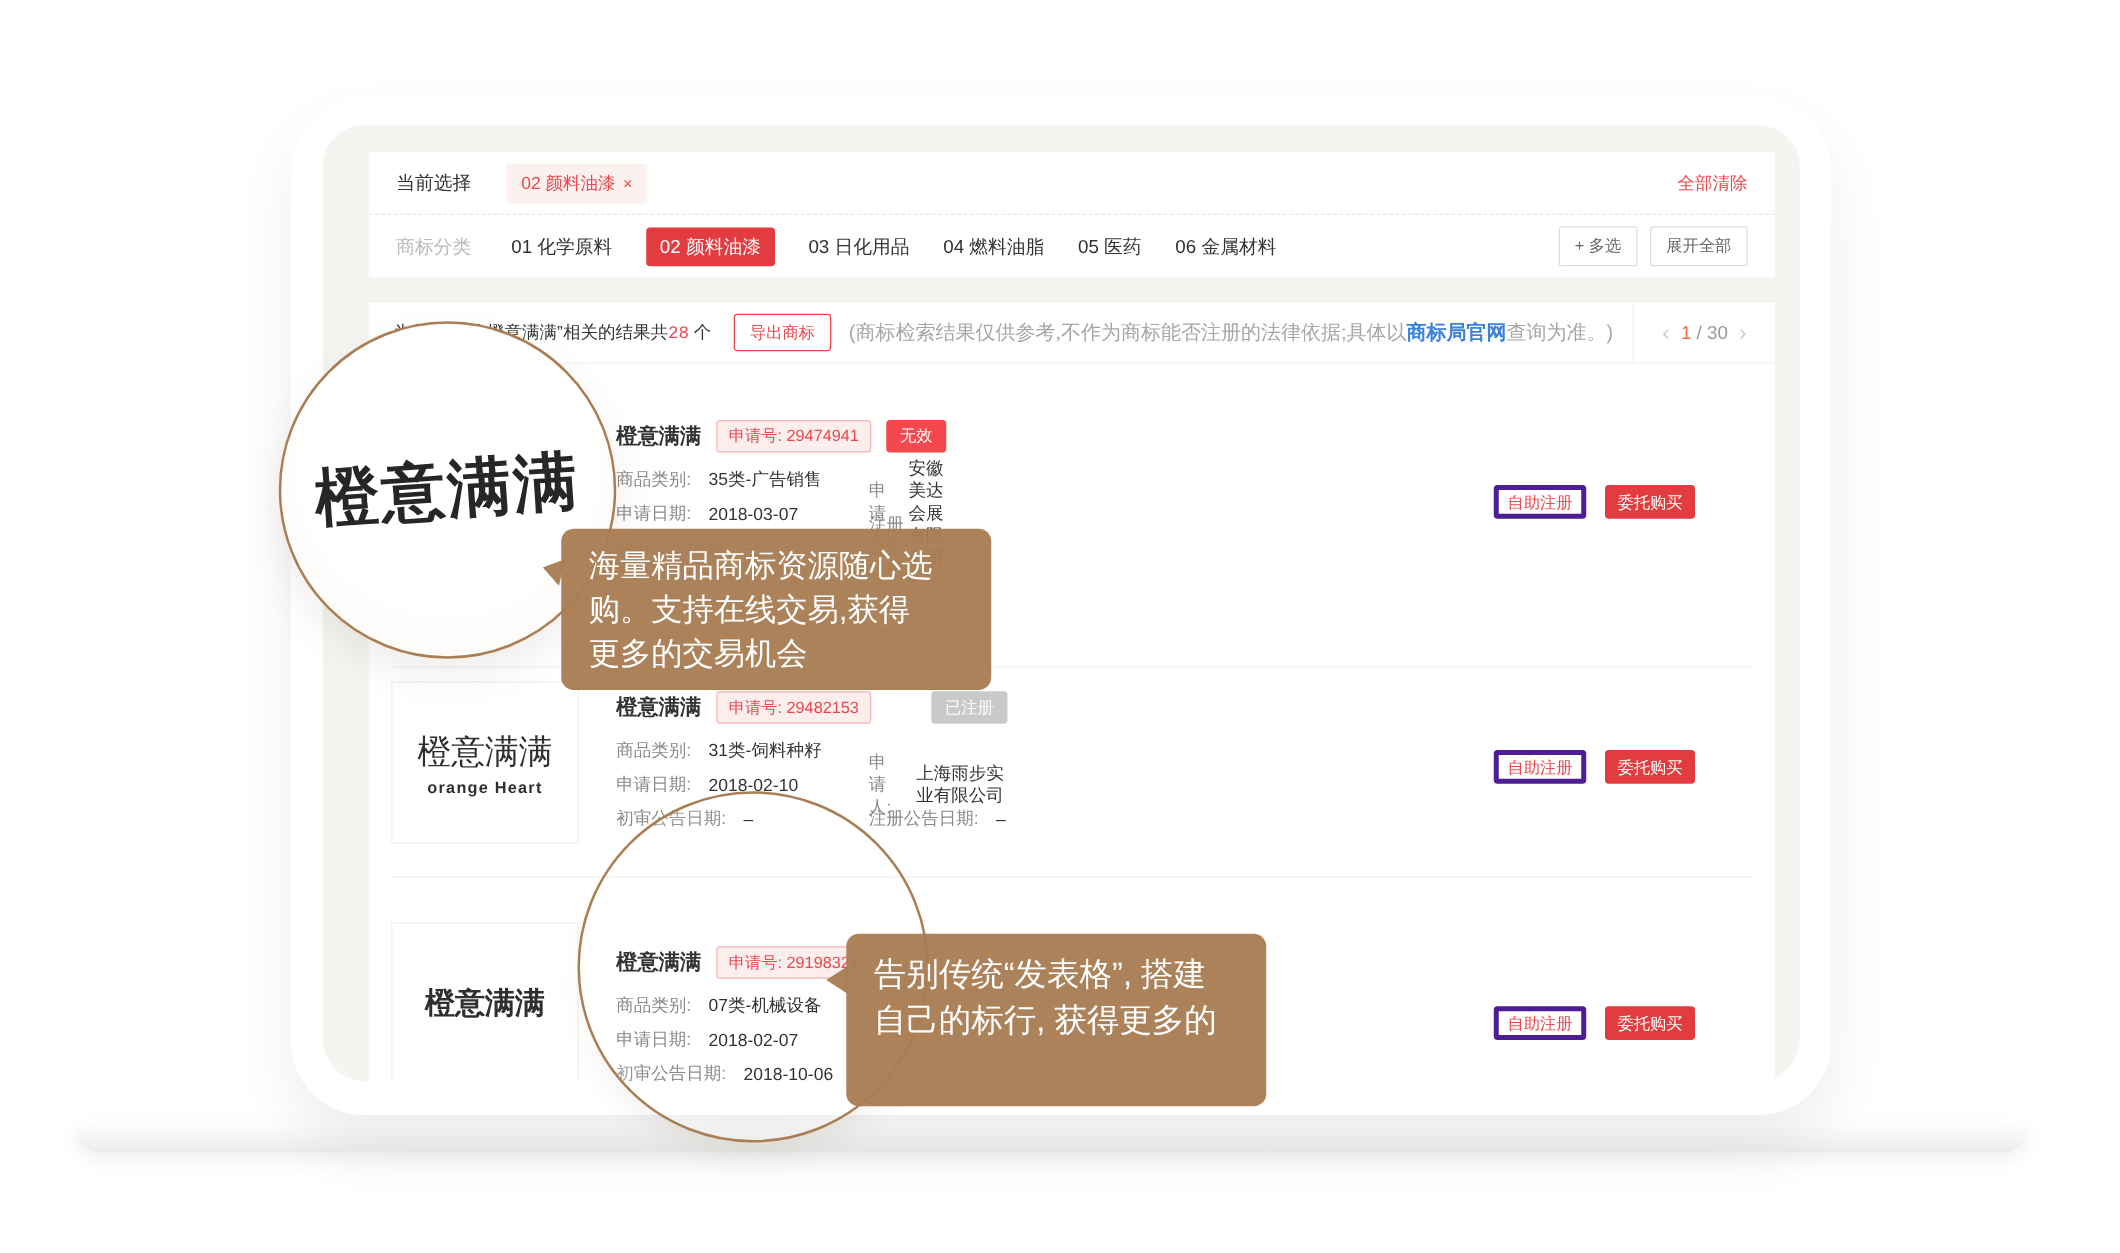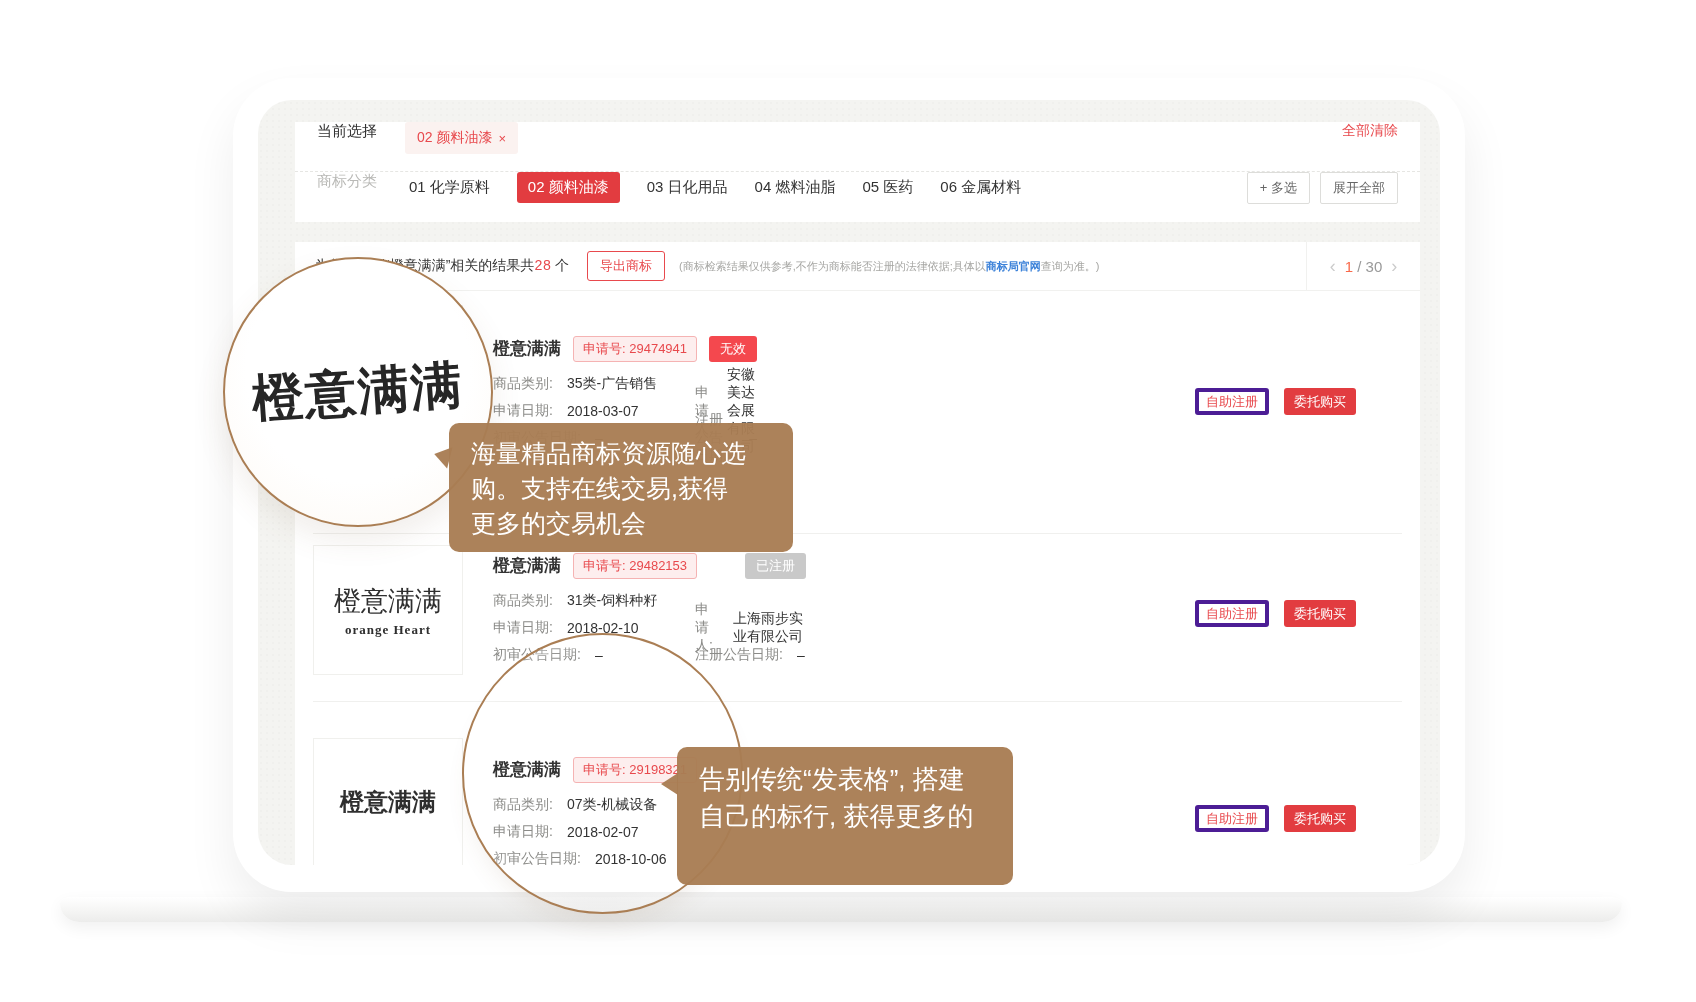--- a/index.html
+++ b/index.html
@@ -14,42 +14,42 @@
     border-radius:14px 16px 26px 26px / 9px 9px 25px 25px;
     box-shadow:0 6px 16px rgba(0,0,0,.06);}
   .page-bg{position:absolute;left:258px;top:100px;width:1182px;height:765px;
     background-color:#f4f4f1;
     background-image:radial-gradient(rgba(0,0,0,.016) 1px,transparent 1px);
     background-size:6px 6px;border-radius:34px;overflow:hidden;}
 
   
   .panel{position:absolute;background:#fff;}
   .top-panel{left:37px;top:22px;width:1125px;height:100px;}
-  .top-row{height:50px;display:flex;align-items:flex-start;padding:0 22px;box-sizing:border-box;}
+  .top-row{height:50px;display:flex;align-items:center;padding:0 22px;box-sizing:border-box;}
   .top-row.first{border-bottom:1px dashed #e6e6e3;}
   .cur-label{font-size:15px;color:#333;}
   .sel-chip{margin-left:28px;background:#fbf2f0;color:#e8494d;font-size:14px;
     padding:7px 12px;border-radius:3px;display:flex;align-items:center;gap:6px;cursor:pointer;}
   .sel-chip .x{font-size:13px;}
   .clear-all{margin-left:auto;color:#e8494d;font-size:14px;cursor:pointer;}
   .cat-label{font-size:15px;color:#b9b9b6;}
   .cat-items{display:flex;align-items:center;margin-left:32px;gap:27px;font-size:15px;}
   .cat-item{cursor:pointer;white-space:nowrap;}
   .cat-item.selected{background:#e23c40;color:#fff;padding:6px 11px;border-radius:3px;}
   .cat-right{margin-left:auto;display:flex;gap:10px;}
   .ghost-btn{border:1px solid #ddddda;background:#fff;color:#666;font-size:13px;
     padding:6px 12px;border-radius:2px;cursor:pointer;white-space:nowrap;}
 
   .results-panel{left:37px;top:142px;width:1125px;height:623px;}
   .res-header{height:48px;border-bottom:1px solid #f1f1ef;display:flex;align-items:center;position:relative;}
   .res-summary{margin-left:20px;font-size:14px;color:#333;white-space:nowrap;}
   .res-summary .cnt{color:#e8494d;font-family:Liberation Mono, monospace;}
   .export-btn{margin-left:18px;border:1px solid #e8494d;color:#e8494d;background:#fff;
     font-size:13px;padding:5px 12px;border-radius:3px;cursor:pointer;white-space:nowrap;}
-  .disclaimer{margin-left:14px;font-size:11px;color:#a6a6a3;white-space:nowrap;}
+  .disclaimer{margin-left:14px;font-size:16px;color:#a6a6a3;white-space:nowrap;}
   .disclaimer .lnk{color:#3c82d9;font-weight:bold;cursor:pointer;}
   .pager{position:absolute;right:0;top:0;width:113px;height:48px;border-left:1px solid #f1f1ef;
     display:flex;align-items:center;justify-content:center;gap:9px;font-size:15px;color:#999;}
   .pager .chev{color:#ccc;font-size:18px;cursor:pointer;line-height:1;}
   .pager .cur{color:#f9694a;}
 
   .result-row{position:absolute;left:0;width:1125px;}
   .row-sep{position:absolute;left:18px;right:18px;height:1px;background:#f0f0ee;}
   .tm-card{position:absolute;background:#fff;border:1px solid #f0f0ed;box-sizing:border-box;
     display:flex;flex-direction:column;align-items:center;justify-content:center;}
@@ -191,21 +191,21 @@
           <button class="btn-register">自助注册</button>
           <button class="btn-buy">委托购买</button>
         </div>
       </div>
 
       <div class="row-sep" style="top:291px;"></div>
 
       <div class="result-row" style="top:291px;height:168px;">
         <div class="tm-card" style="left:18px;top:12px;width:150px;height:130px;">
           <span class="zh" style="font-family:'DejaVu Serif',serif;font-size:27px;">橙意满满</span>
-          <span style="font-family:Liberation Serif, serif;font-weight:bold;font-size:13px;letter-spacing:1px;margin-top:3px;color:#2f2f2f;">orange Heart</span>
+          <span style="font-family:Liberation Sans, sans-serif;font-weight:bold;font-size:13px;letter-spacing:1px;margin-top:3px;color:#2f2f2f;">orange Heart</span>
         </div>
         <div class="detail" style="top:20px;">
           <div class="title-line">
             <span class="tm-title">橙意满满</span>
             <span class="appno-badge">申请号: 29482153</span>
             <span class="status-badge status-registered">已注册</span>
           </div>
           <div class="fields">
             <div class="field-line">
               <span class="field">

